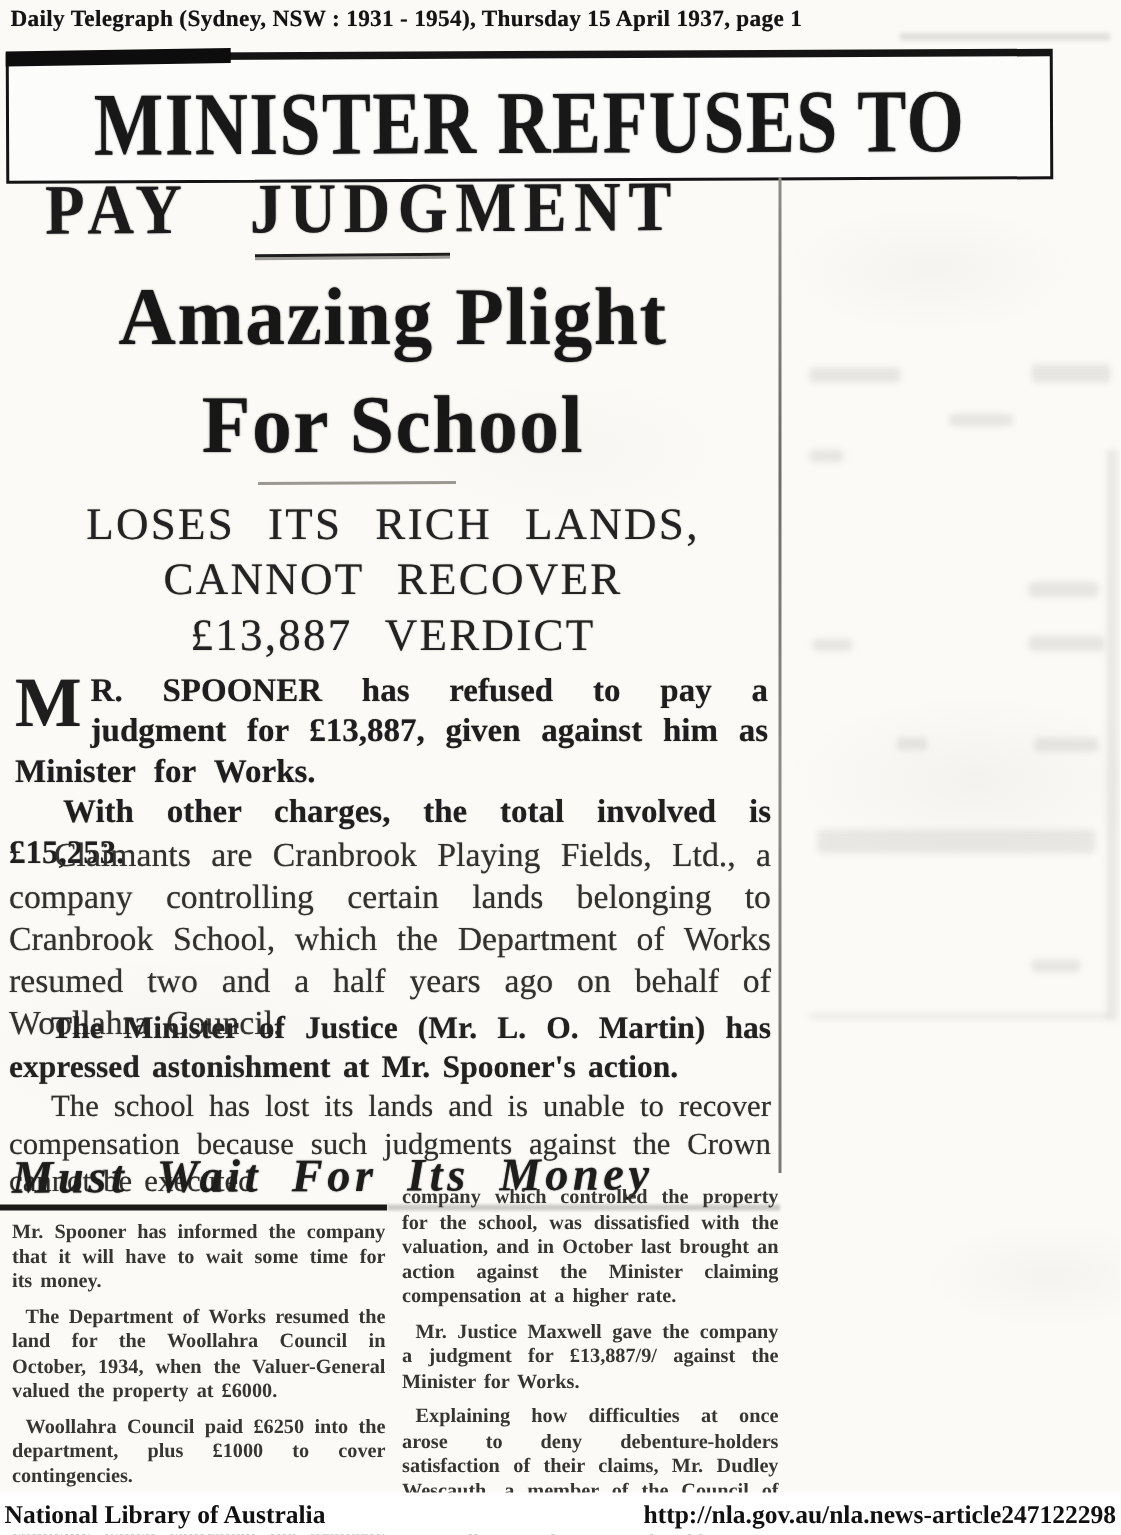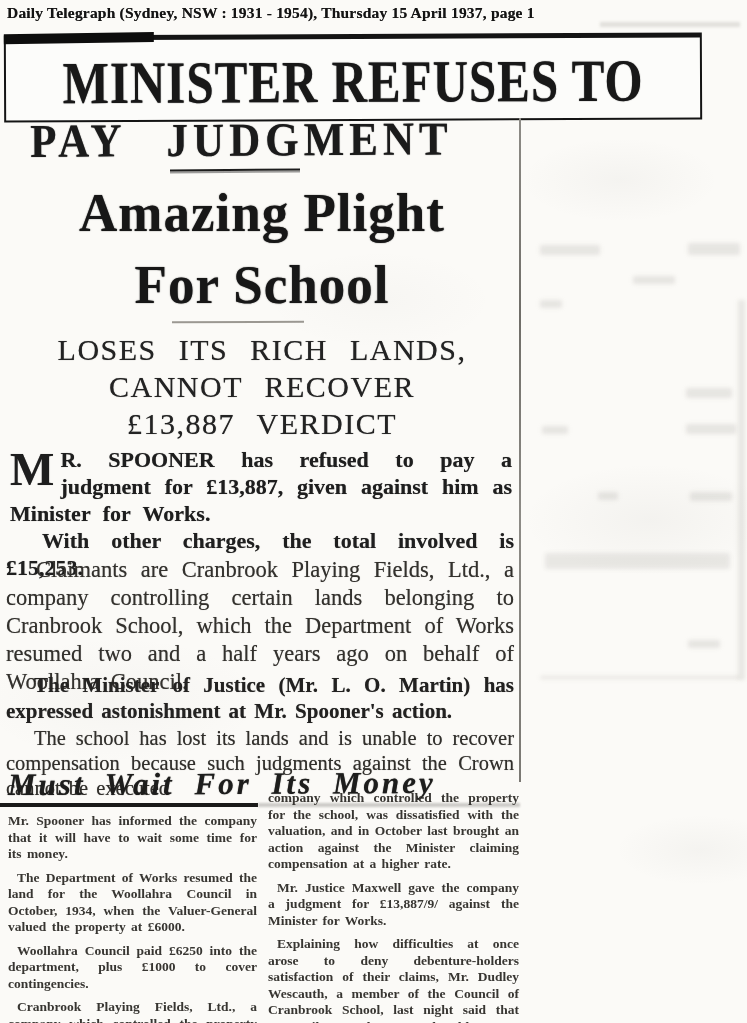--- a/index.html
+++ b/index.html
@@ -175,14 +175,18 @@
   <div class="smudge" style="left:542px;top:426px;width:26px;height:8px;"></div>
   <div class="smudge" style="left:686px;top:424px;width:50px;height:10px;"></div>
   <div class="smudge" style="left:598px;top:492px;width:20px;height:8px;"></div>
   <div class="smudge" style="left:690px;top:492px;width:42px;height:9px;"></div>
   <div class="smudge" style="left:545px;top:553px;width:185px;height:16px;opacity:0.9;"></div>
   <div class="smudge" style="left:688px;top:640px;width:32px;height:8px;"></div>
   <div class="smudge" style="left:540px;top:676px;width:200px;height:3px;"></div>
   <div class="edge-band"></div>
   <div class="top-streak"></div>
 
+  <div class="footer">
+    <div class="library">National Library of Australia</div>
+    <div class="url">http://nla.gov.au/nla.news-article247122298</div>
+  </div>
 
 </div>
 
 </body></html>

